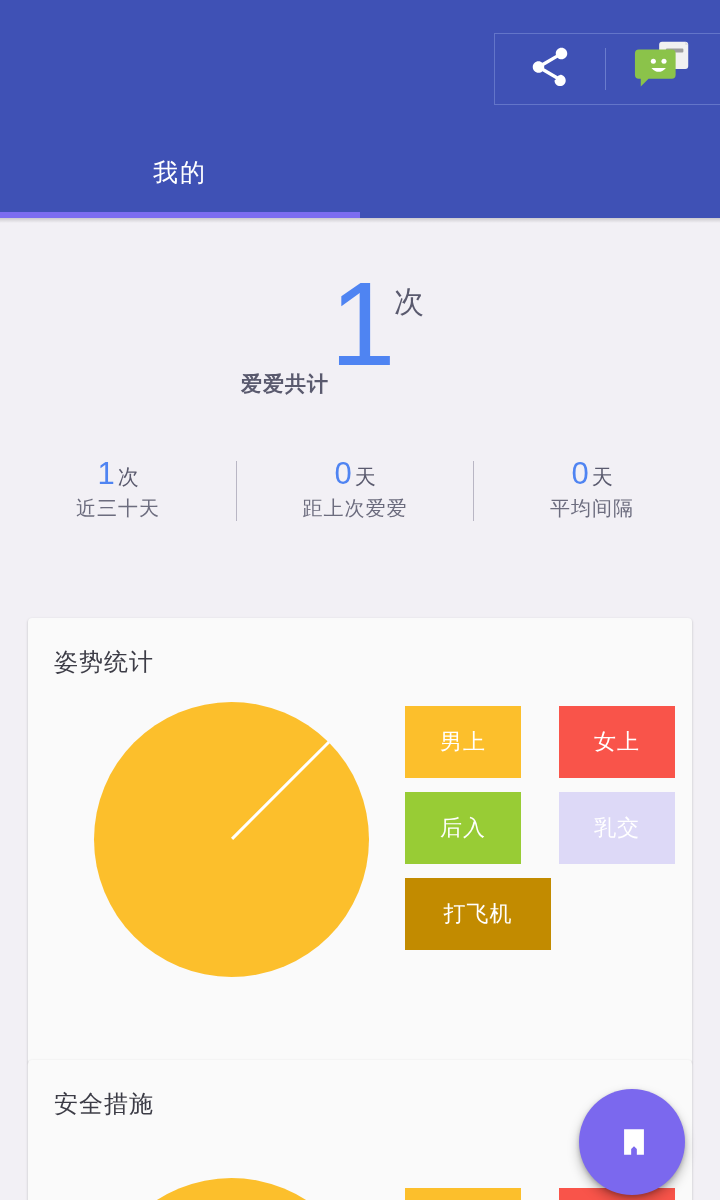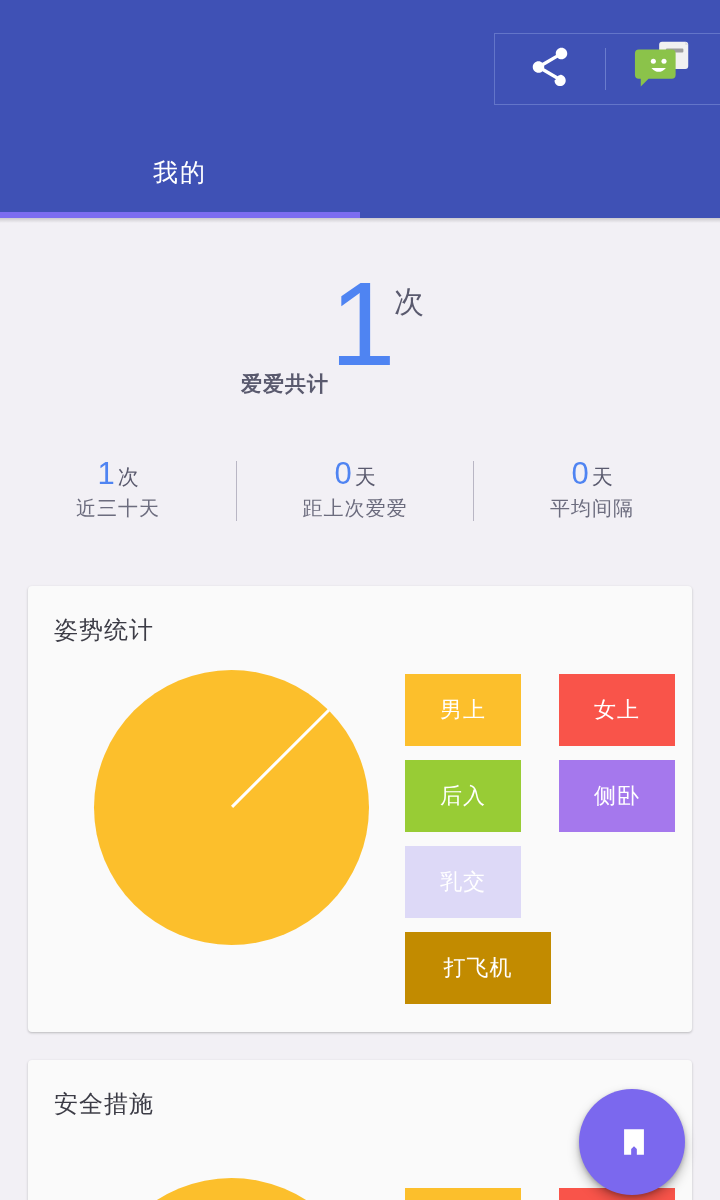--- a/index.html
+++ b/index.html
@@ -88,21 +88,21 @@
   .stat-unit { font-size: 21px; color: #5a5a6e; margin-left: 3px; }
   .stat-label { font-size: 20px; color: #6c6c7e; margin-top: 2px; letter-spacing: 1px; }
   .stat-divider { width: 1px; height: 60px; background: #b9b6c4; margin-top: 6px; }
 
   
   .card {
     position: absolute; left: 28px; width: 664px;
     background: #fafafa; border-radius: 4px;
     box-shadow: 0 1px 3px rgba(0,0,0,0.14), 0 1px 2px rgba(0,0,0,0.10);
   }
-  #card-pose { top: 586px; height: 446px; }
+  #card-pose { top: 618px; height: 446px; }
   #card-safety { top: 1060px; height: 200px; }
   .card-title {
     position: absolute; left: 26px; top: 28px;
     font-size: 24px; color: #3c3c46; letter-spacing: 1px;
   }
 
   
   .pie-wrap { position: absolute; left: 66px; top: 84px; width: 275px; height: 275px; }
   .pie {
     width: 275px; height: 275px; border-radius: 50%;
@@ -219,21 +219,20 @@
 
     <div class="pie-wrap">
       <div class="pie" id="pie1" style="background: conic-gradient(rgb(252, 191, 44) 0deg, rgb(252, 191, 44) 360deg);"></div>
       <div class="pie-line"></div>
     </div>
 
     <div class="legend" id="legend1">
         <div class="legend-item" style="background: rgb(252, 191, 44); color: rgb(255, 255, 255);">男上</div>
         <div class="legend-item" style="background: rgb(249, 84, 74); color: rgb(255, 255, 255);">女上</div>
         <div class="legend-item" style="background: rgb(152, 204, 53); color: rgb(255, 255, 255);">后入</div>
-        <div class="legend-item" style="background: rgb(165, 120, 237); color: rgb(255, 255, 255);">侧卧</div>
         <div class="legend-item" style="background: rgb(221, 217, 247); color: rgb(255, 255, 255);">乳交</div>
         <div class="legend-item wide" style="background: rgb(194, 139, 0); color: rgb(255, 255, 255);">打飞机</div>
       </div>
   </div>
 
   <div class="card" id="card-safety">
     <div class="card-title">安全措施</div>
     <div class="pie-wrap-2">
       <div class="pie" id="pie2" style="background: conic-gradient(rgb(252, 191, 44) 0deg, rgb(252, 191, 44) 360deg);"></div>
     </div>

